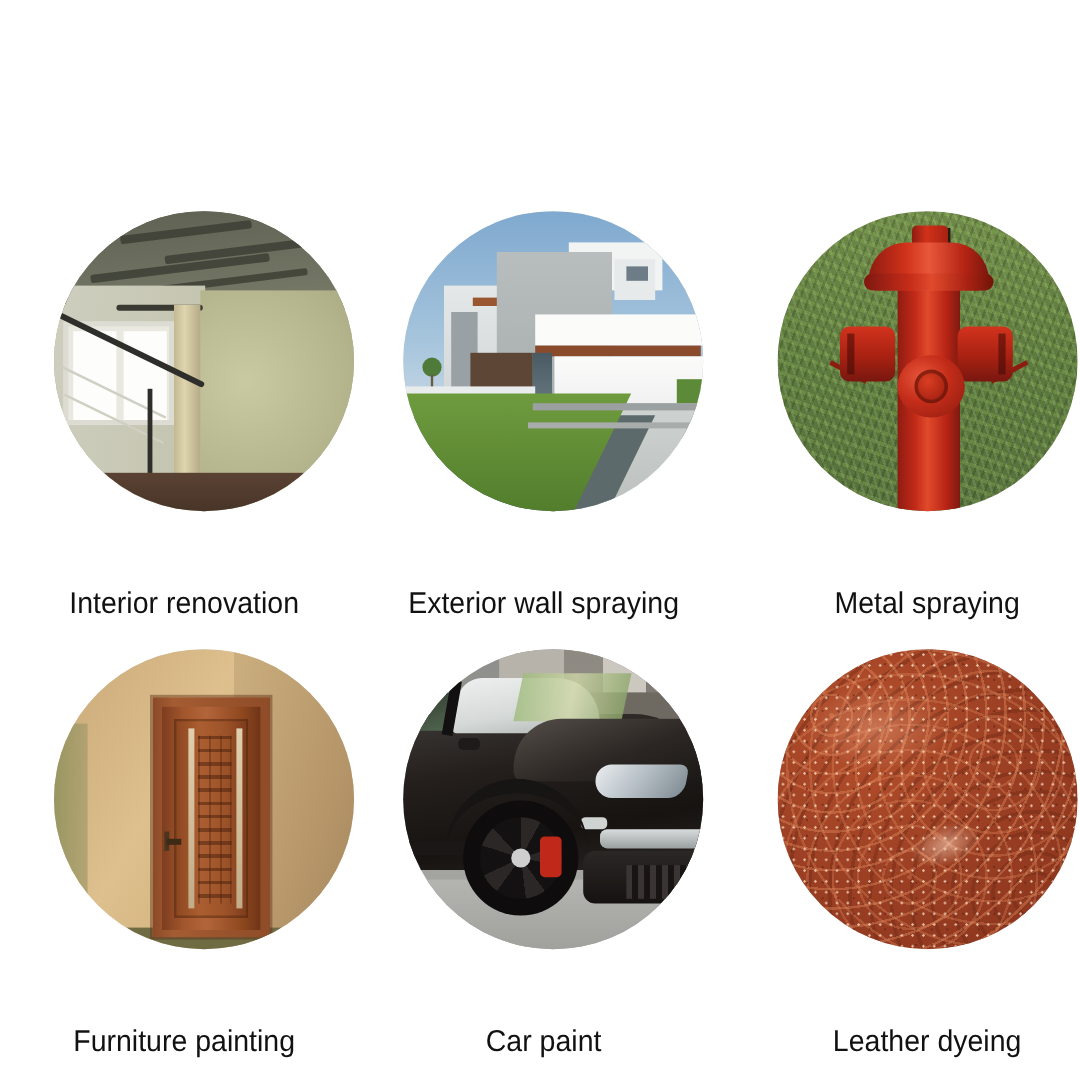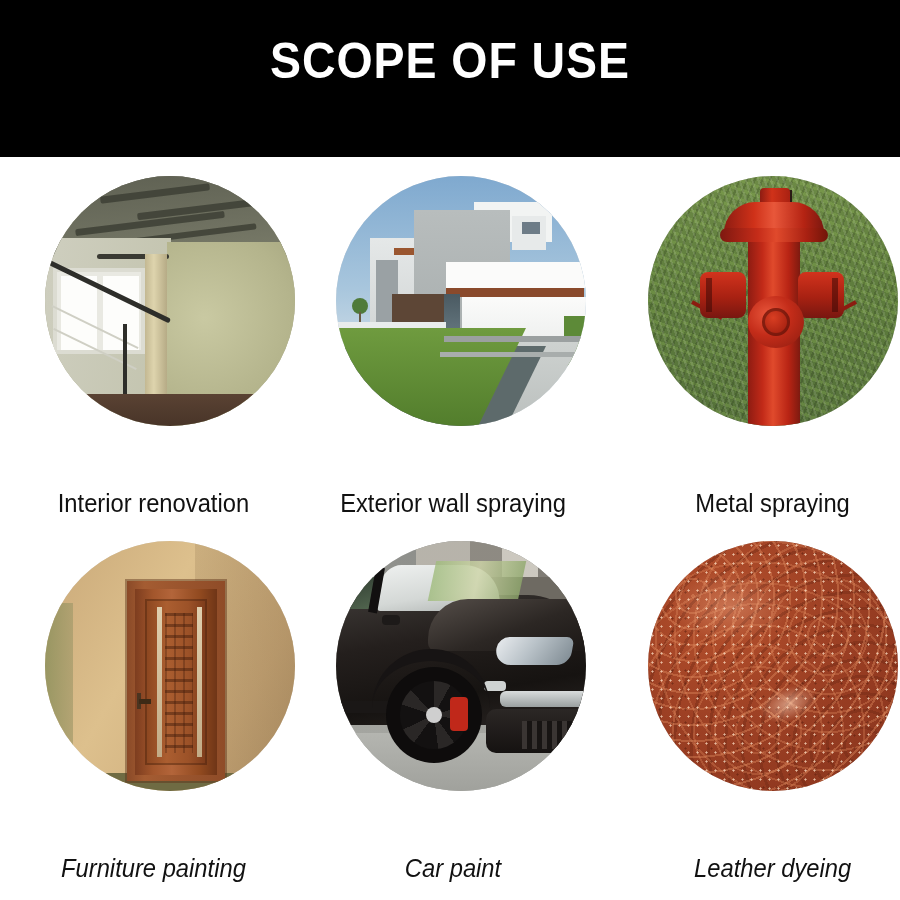--- a/index.html
+++ b/index.html
@@ -55,21 +55,21 @@
     width: 900px;
     height: 743px;
   }
   .row {
     position: absolute;
     left: 0;
     width: 724px;
     height: 355px;
   }
   .row-1 { top: 19px; }
-  .row-2 { top: 384px; font-style: italic; }
+  .row-2 { top: 384px; }
 
   .cell {
     position: absolute;
     top: 0;
     width: 300px;
     height: 355px;
   }
   .cell-0 { left: 12px; }
   .cell-1 { left: 303px; }
   .cell-2 { left: 615px; }
@@ -489,23 +489,20 @@
   .s-leather .sheen2 {
     position: absolute; left: 22px; top: 30px; width: 120px; height: 70px;
     background: radial-gradient(ellipse, rgba(255,205,175,.28) 0%, rgba(255,205,175,0) 72%);
   }
 </style>
 </head>
 <body>
 
 <div class="page">
 
-  <div class="header-banner">
-    <div class="header-title">SCOPE OF USE</div>
-  </div>
 
   <div class="grid">
 
     <div class="row row-1">
 
       <div class="cell cell-0">
         <div class="thumb">
           <div class="scene s-interior">
             <div class="ceiling"></div>
             <div class="beam b1"></div>

